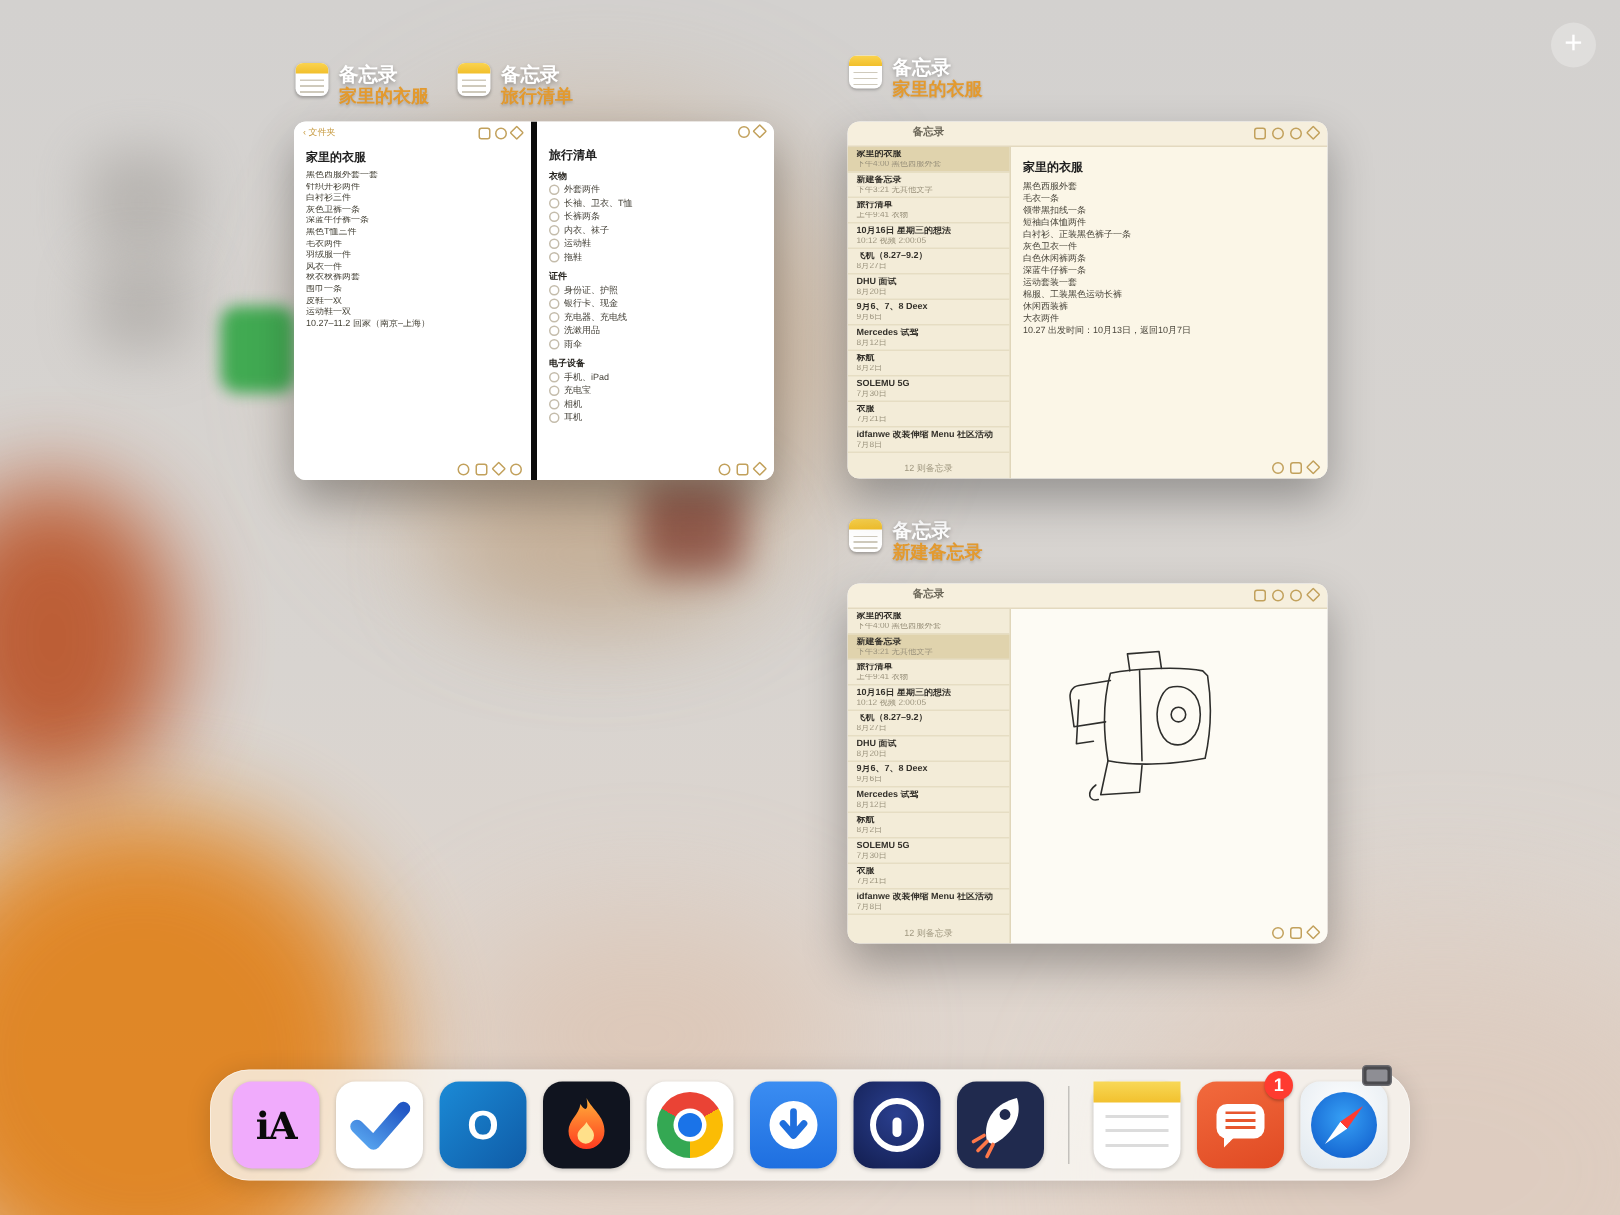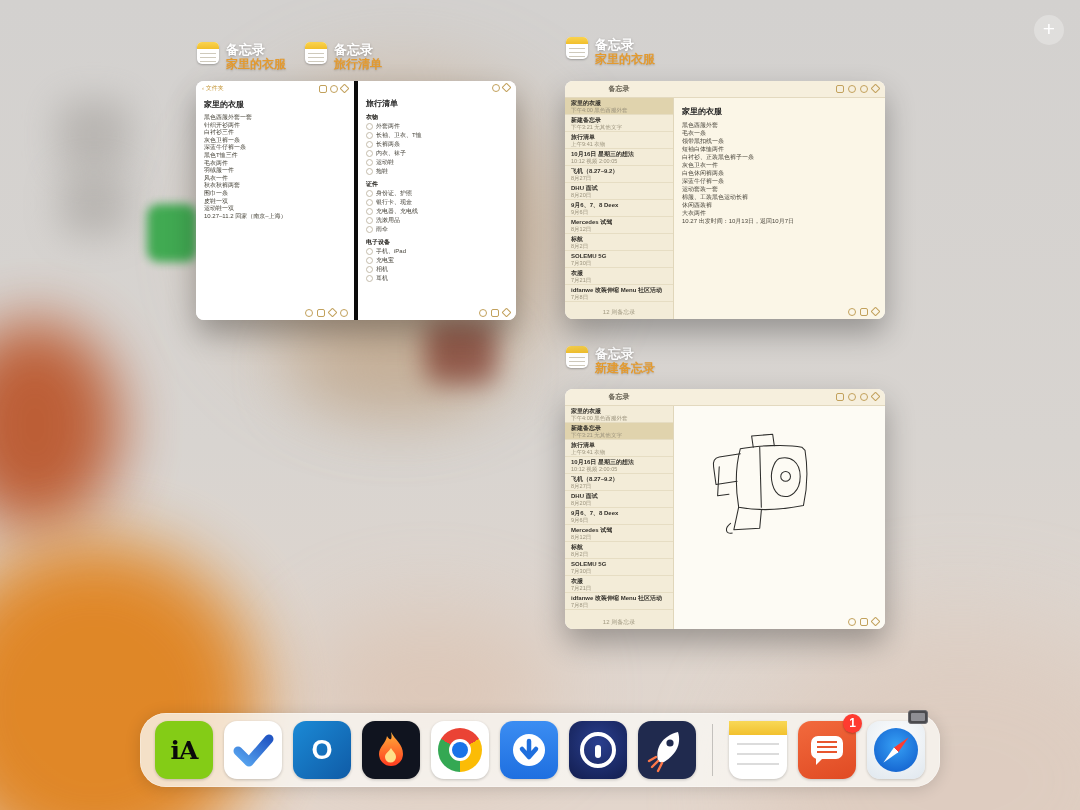--- a/index.html
+++ b/index.html
@@ -91,21 +91,21 @@
     position:absolute;left:50%;transform:translateX(-50%);top:713px;height:74px;
     border-radius:26px;background:rgba(250,248,245,.78);
     box-shadow:0 2px 16px rgba(0,0,0,.15), inset 0 0 0 .5px rgba(255,255,255,.6);
     display:flex;align-items:center;padding:0 15px;gap:11px;
   }
   .dock-divider{width:1px;height:52px;background:rgba(70,70,70,.28);margin:0 5px;flex:none;}
   .dock-app{width:58px;height:58px;border-radius:13px;position:relative;flex:none;
     box-shadow:0 1px 3px rgba(0,0,0,.2);cursor:pointer;}
   .dock-app>svg{position:absolute;inset:0;}
 
-  .icon-ia{background:#84cc16;}
+  .icon-ia{background:#f0abfc;}
   .ia-text{position:absolute;inset:0;display:flex;align-items:center;justify-content:center;
     font-family:"DejaVu Serif","Liberation Serif",serif;font-weight:bold;font-size:25px;color:#0a0a0a;letter-spacing:-1px;}
 
   .icon-todo{background:#fff;}
   .icon-outlook{background:linear-gradient(135deg,#1b8ad6,#0f5ba6);}
   .ol-text{position:absolute;inset:0;display:flex;align-items:center;justify-content:center;
     color:#fff;font-weight:bold;font-size:27px;}
   .icon-flame{background:#10141f;}
   .icon-chrome{background:#fff;}
   .chrome-ball{position:absolute;inset:7px;border-radius:50%;

